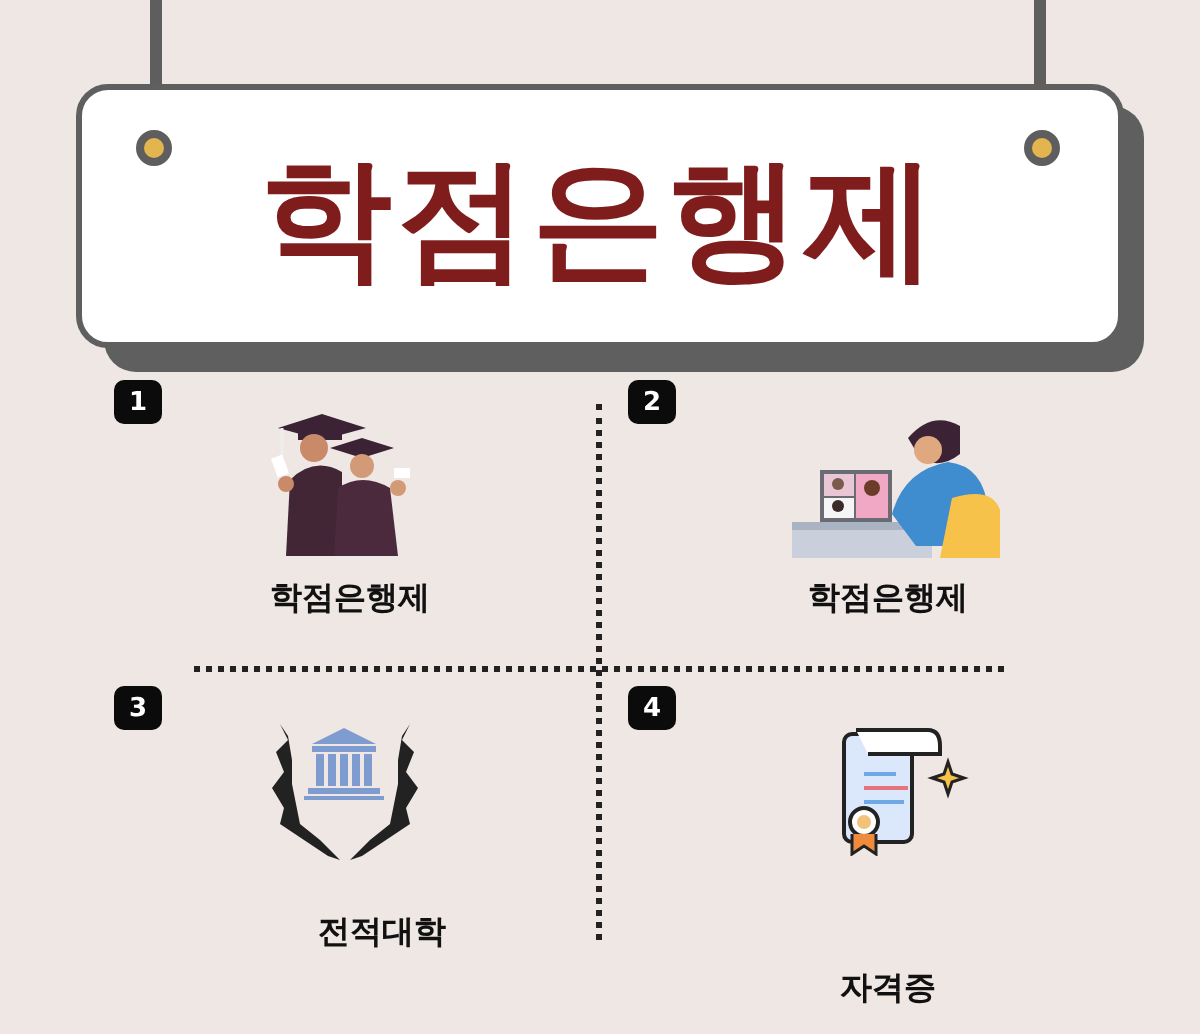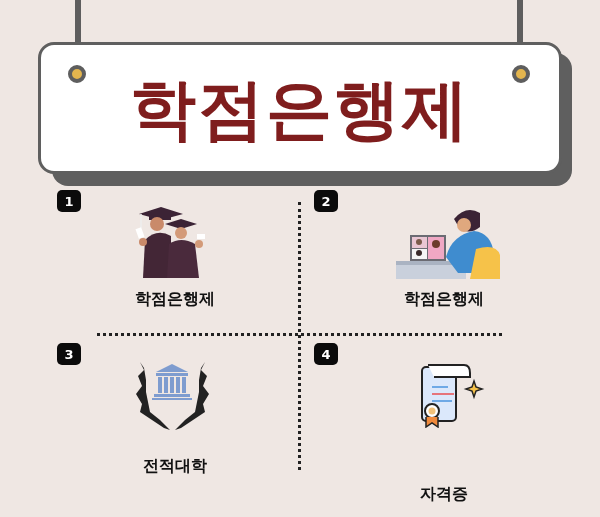--- a/index.html
+++ b/index.html
@@ -115,21 +115,21 @@
     <rect x="26" y="15" width="32" height="3"></rect>
     <rect x="28" y="19" width="4" height="16"></rect>
     <rect x="34" y="19" width="4" height="16"></rect>
     <rect x="40" y="19" width="4" height="16"></rect>
     <rect x="46" y="19" width="4" height="16"></rect>
     <rect x="52" y="19" width="4" height="16"></rect>
     <rect x="24" y="36" width="36" height="3"></rect>
     <rect x="22" y="40" width="40" height="2"></rect>
   </g>
 </svg>
-<div class="label" style="left:95px;top:456px;">전적대학</div>
+<div class="label" style="left:111px;top:456px;">전적대학</div>
 
 <div class="badge" style="left:314px;top:343px;">4</div>
 <svg class="illus" style="left:418px;top:363px;" width="70" height="65" viewBox="0 0 70 65">
   <rect x="4" y="4" width="34" height="54" rx="4" fill="#dbe8fb" stroke="#222" stroke-width="2"></rect>
   <path d="M10,2 L46,2 Q52,2 52,10 L52,14 L16,14" fill="#fff" stroke="#222" stroke-width="2"></path>
   <line x1="14" y1="24" x2="30" y2="24" stroke="#6ea9e6" stroke-width="2"></line>
   <line x1="14" y1="31" x2="36" y2="31" stroke="#e6747b" stroke-width="2"></line>
   <line x1="14" y1="38" x2="34" y2="38" stroke="#6ea9e6" stroke-width="2"></line>
   <circle cx="14" cy="48" r="7" fill="#fff" stroke="#222" stroke-width="2"></circle>
   <circle cx="14" cy="48" r="3.5" fill="#f2c27a"></circle>

